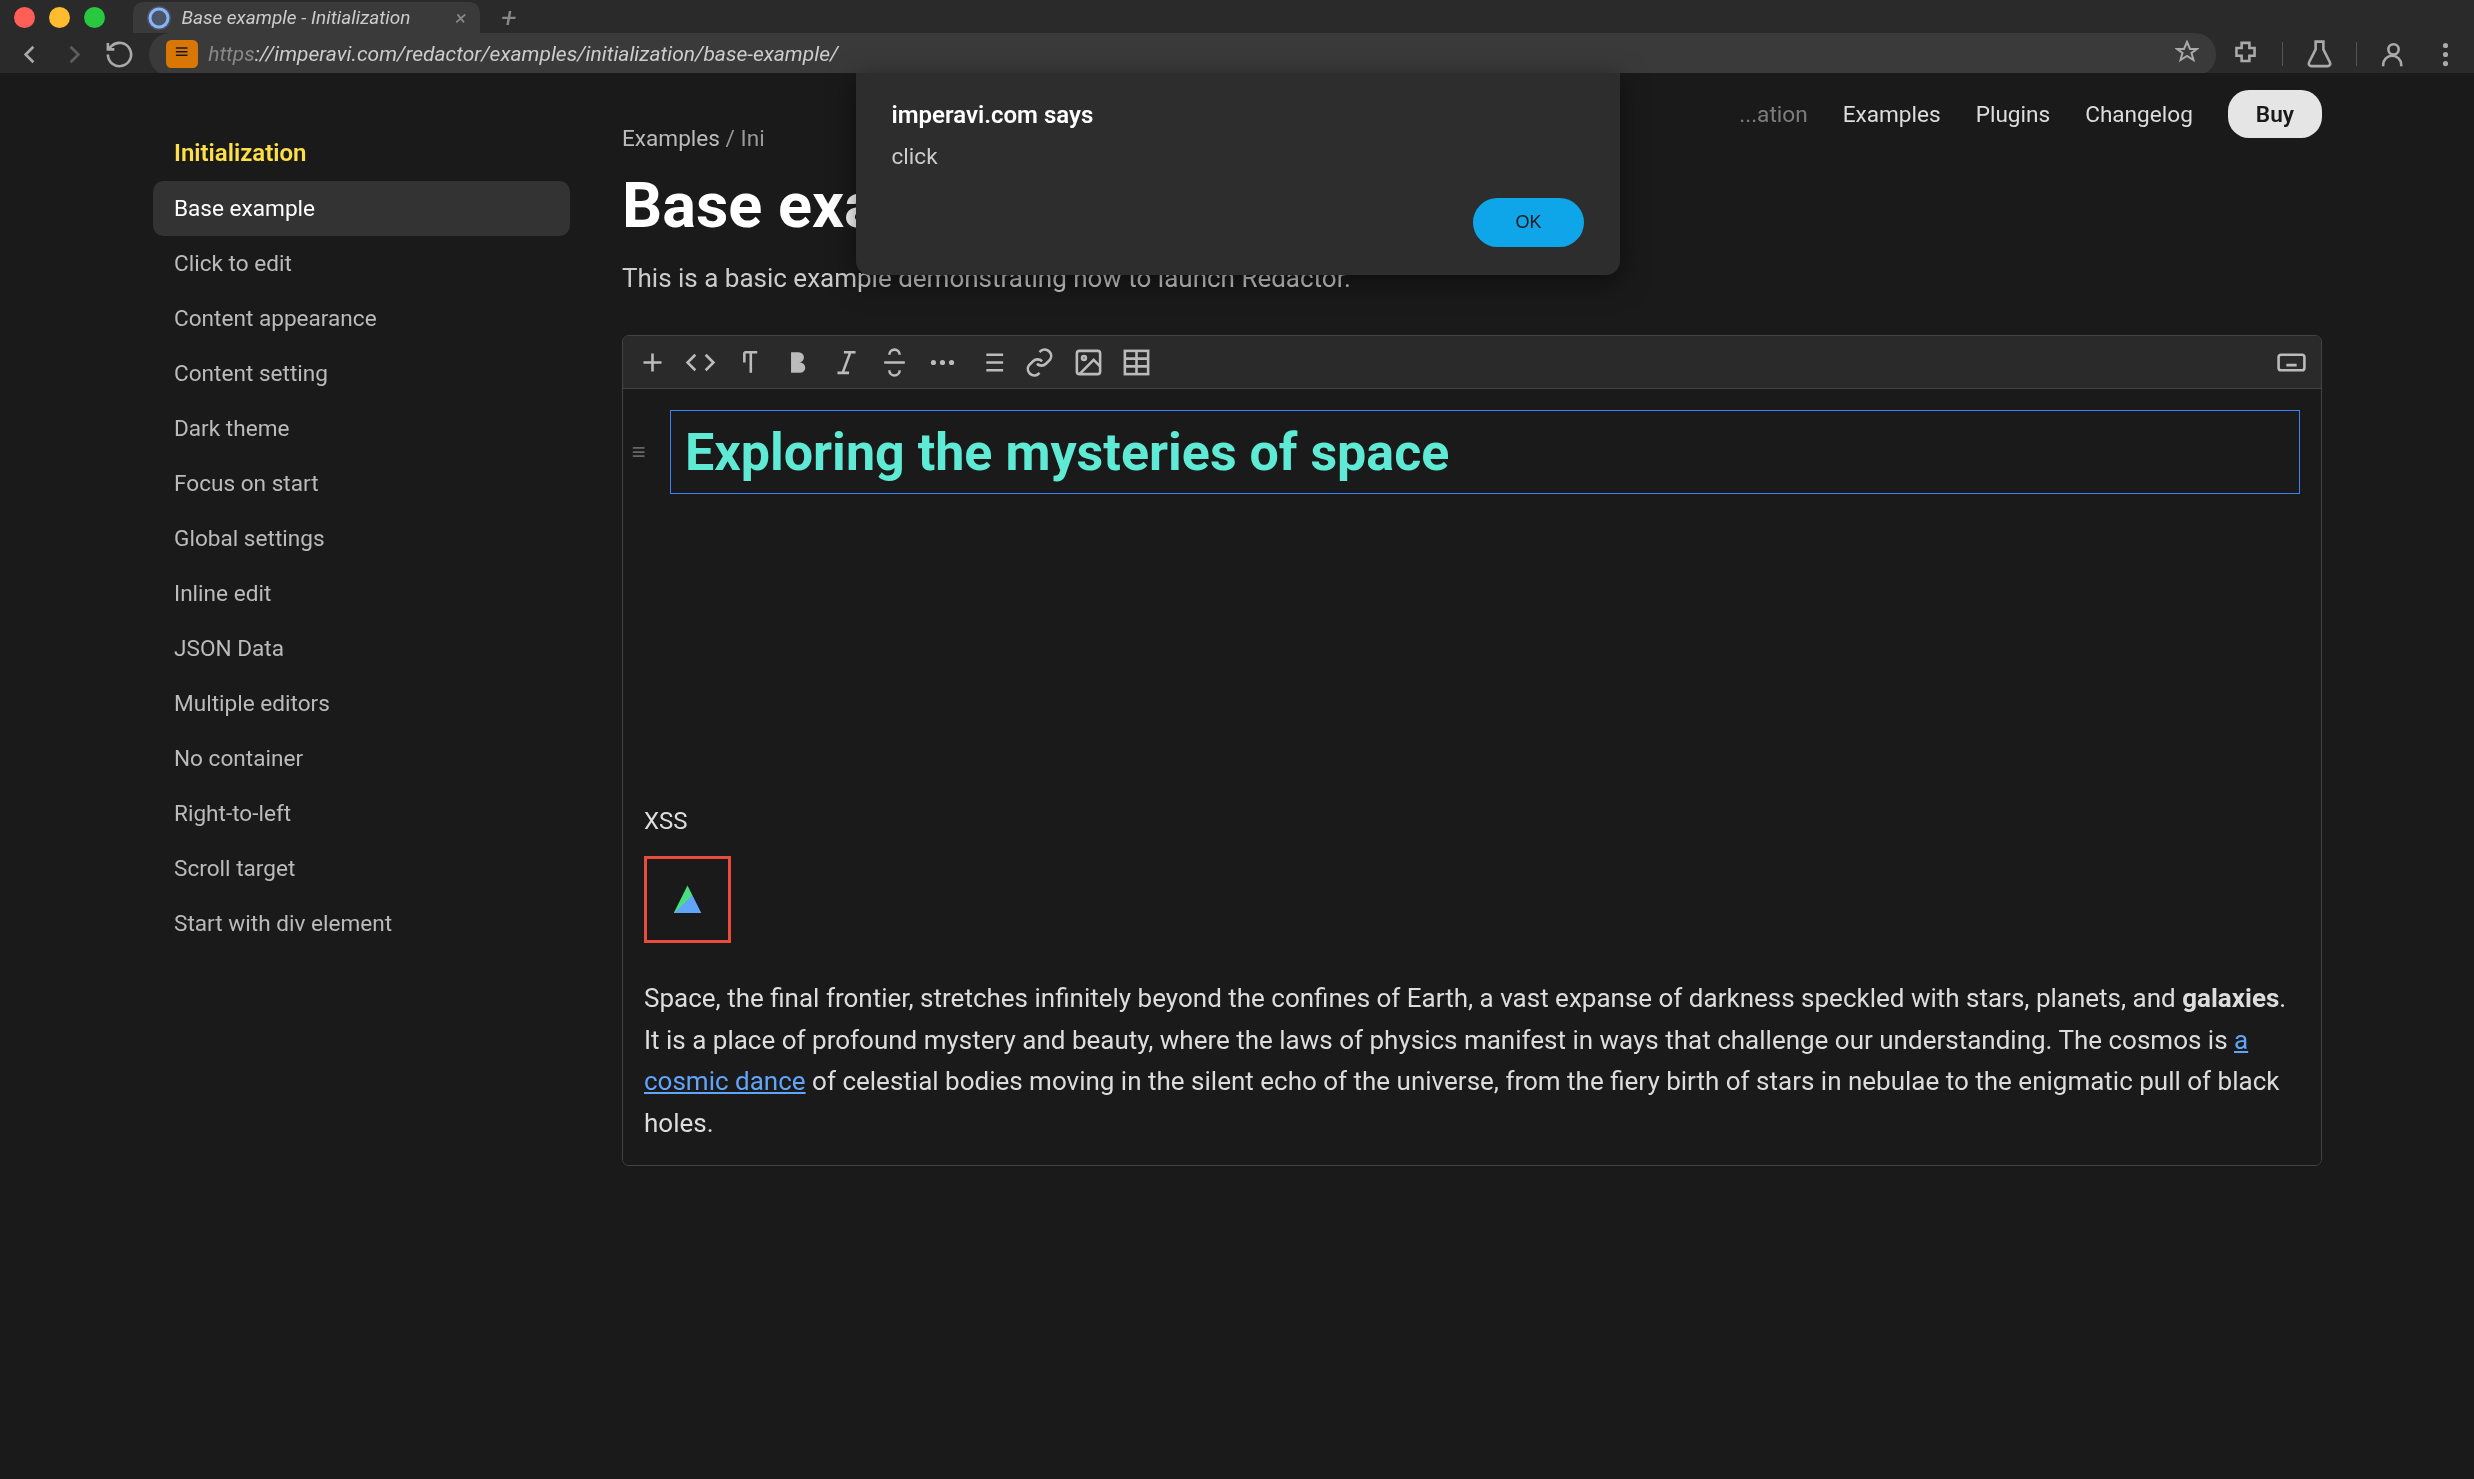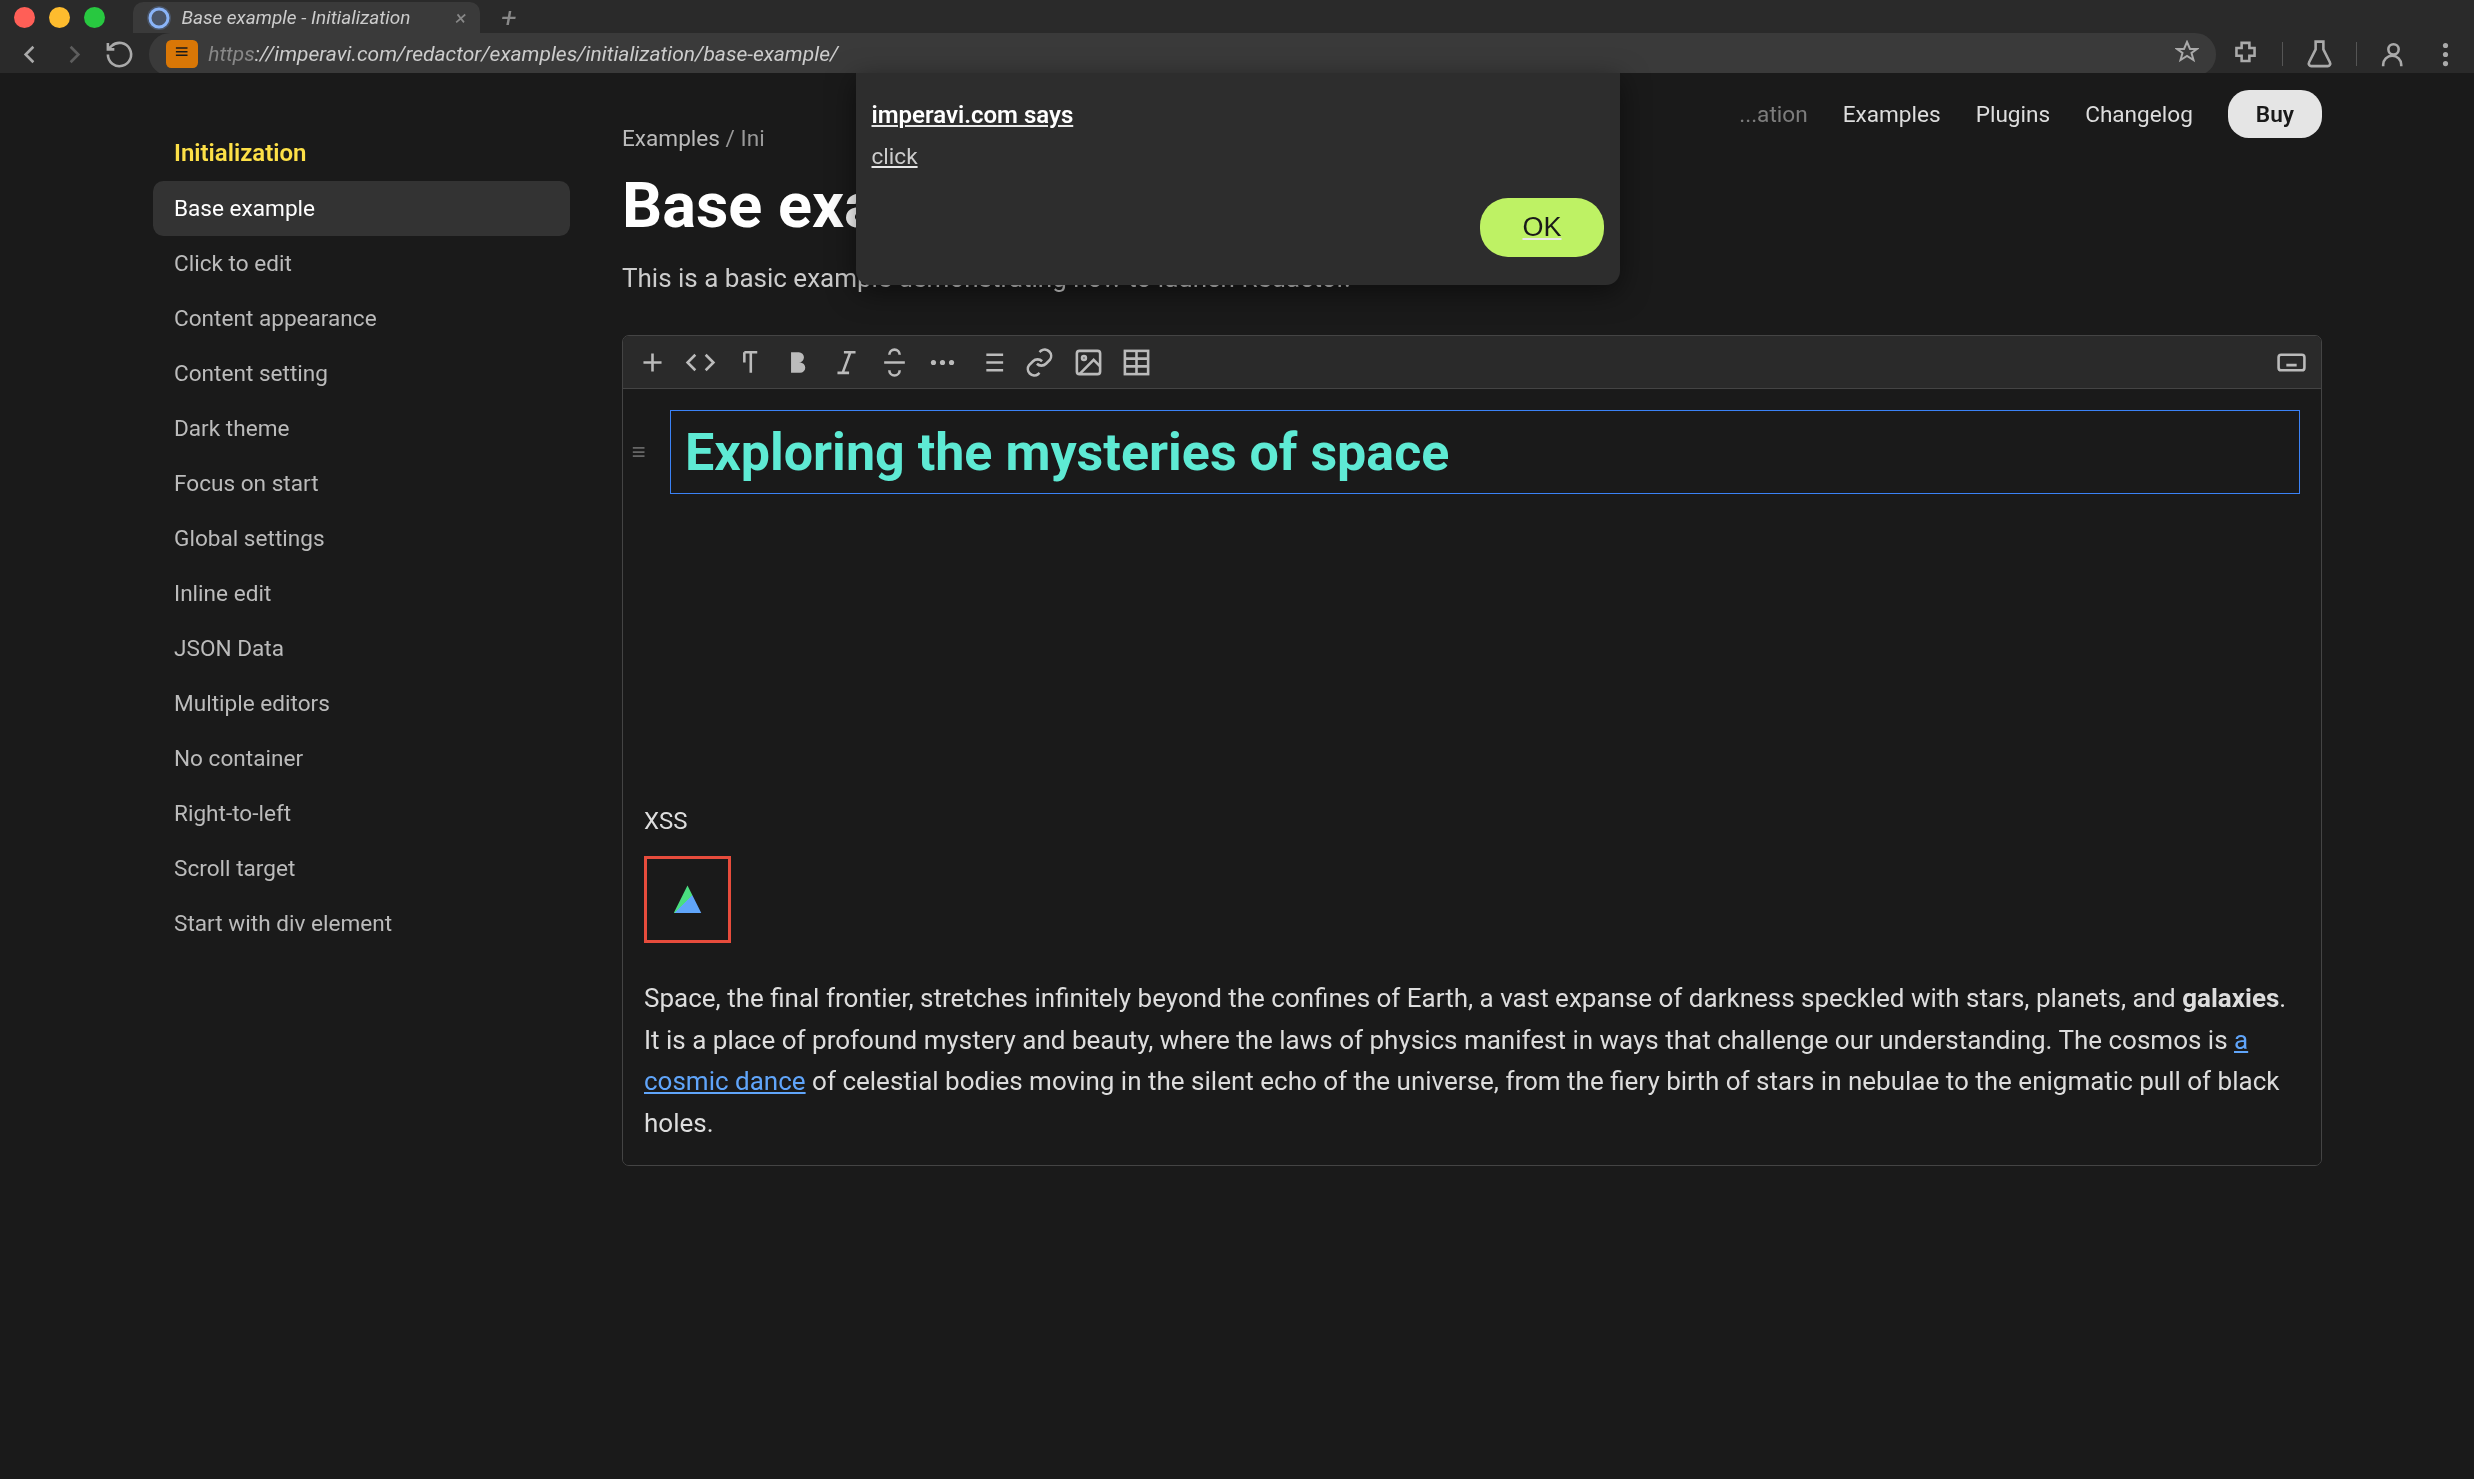--- a/index.html
+++ b/index.html
@@ -257,46 +257,45 @@
 
 
 .dialog-overlay {
   position: absolute;
   top: 0;
   left: 50%;
   transform: translateX(-50%);
   width: 764px;
   background: #2d2d2d;
   border-radius: 0 0 14px 14px;
-  padding: 28px 16px;
+  padding: 28px 36px;
   box-shadow: 0 7px 28px rgba(0,0,0,0.5);
   z-index: 1000;
-  text-decoration: underline;
 }
 .dialog-title {
   font-size: 24px;
   font-weight: 600;
   color: #fff;
   margin-bottom: 14px;
 }
 .dialog-message {
   font-size: 22.6px;
   color: #ccc;
   margin-bottom: 28px;
 }
 .dialog-actions {
   display: flex;
   justify-content: flex-end;
 }
 .dialog-ok {
-  background: #bef264;
+  background: #0ea5e9;
   color: #1a1a1a;
   padding: 14px 42px;
   border-radius: 28px;
-  font-size: 27px;
+  font-size: 18px;
   font-weight: 500;
   border: none;
 }
 
 svg { width: 100%; height: 100%; }
 </style>
 </head>
 <body>
 
 <div class="browser-chrome">

